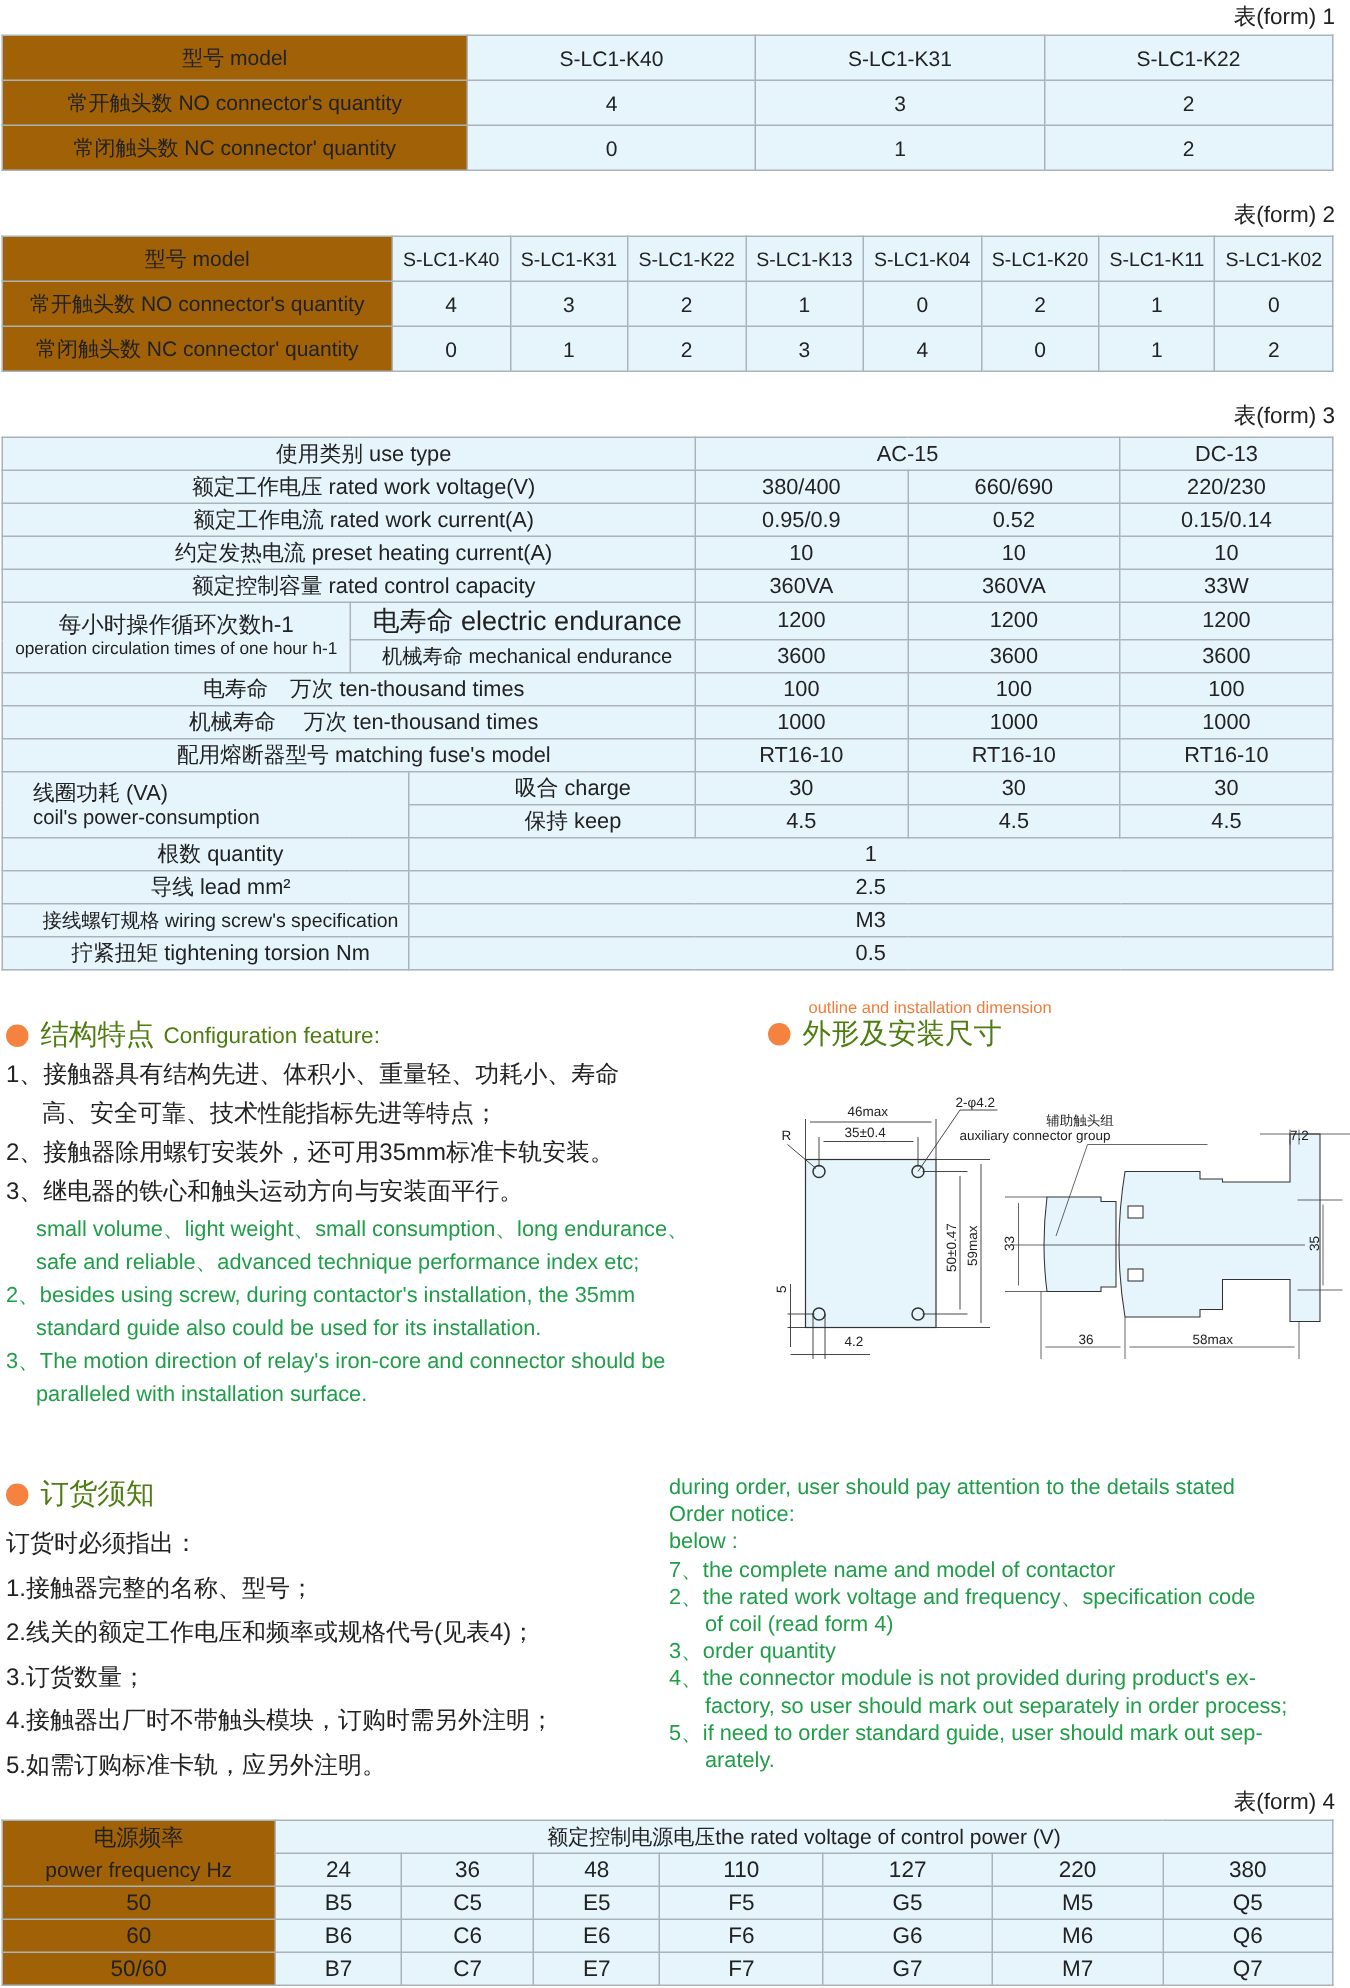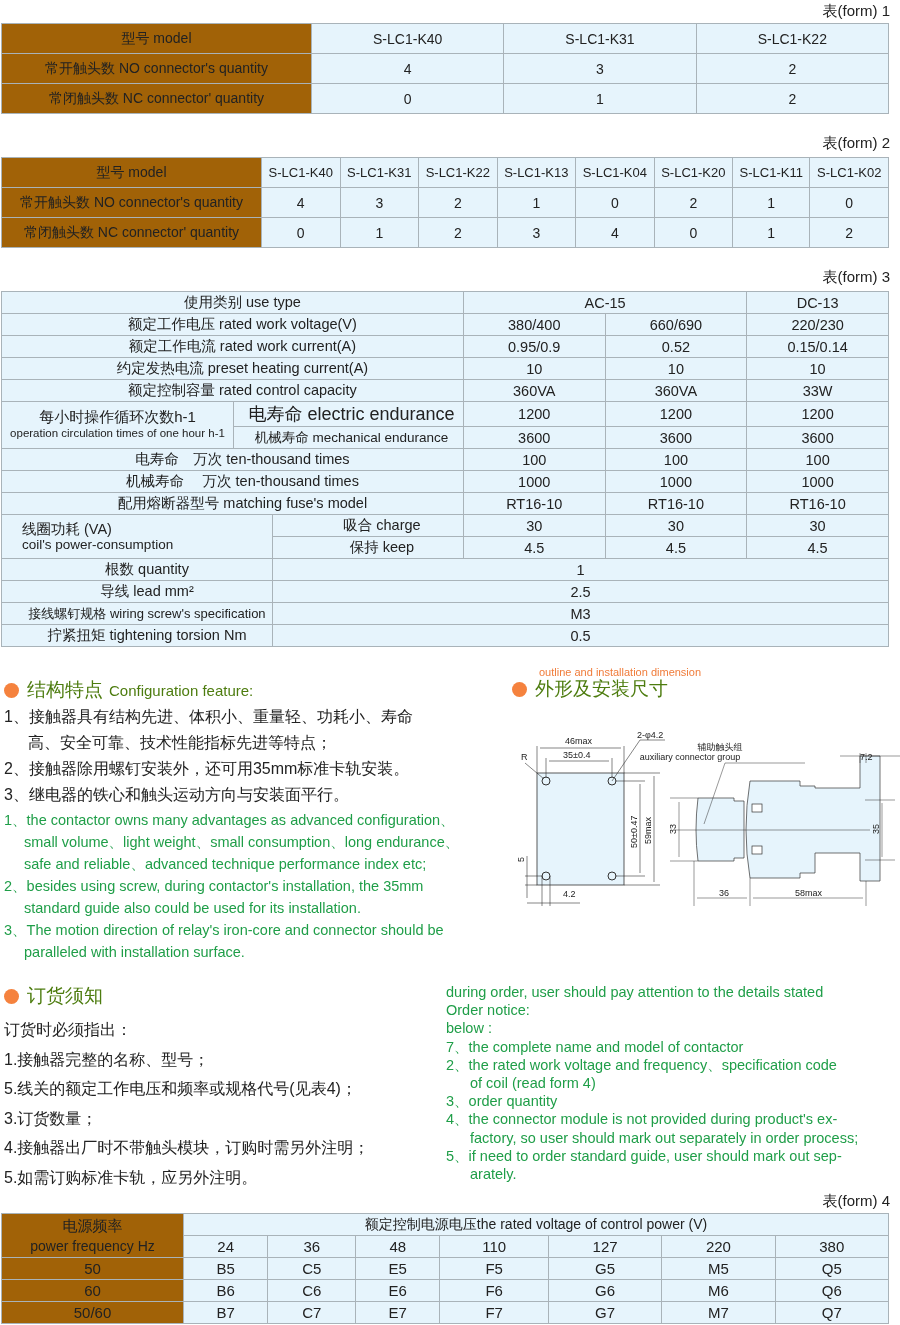--- a/index.html
+++ b/index.html
@@ -218,21 +218,20 @@
   <span>结构特点</span>
   <span class="sec-en">Configuration feature:</span>
 </div>
 <div class="cn-list" style="top:704px">
   <div>1、接触器具有结构先进、体积小、重量轻、功耗小、寿命</div>
   <div class="indent">高、安全可靠、技术性能指标先进等特点；</div>
   <div>2、接触器除用螺钉安装外，还可用35mm标准卡轨安装。</div>
   <div>3、继电器的铁心和触头运动方向与安装面平行。</div>
 </div>
 <div class="en-list" style="top:809px">
-  <div>1、the contactor owns many advantages as advanced configuration、</div>
   <div class="indent">small volume、light weight、small consumption、long endurance、</div>
   <div class="indent">safe and reliable、advanced technique performance index etc;</div>
   <div>2、besides using screw, during contactor's installation, the 35mm</div>
   <div class="indent">standard guide also could be used for its installation.</div>
   <div>3、The motion direction of relay's iron-core and connector should be</div>
   <div class="indent">paralleled with installation surface.</div>
 </div>
 
 <div class="sec-head" style="left:512px;top:676px">
   <span class="dot"></span>
@@ -311,21 +310,21 @@
   <text class="dwg-text" x="280" y="168">58max</text>
 </svg>
 
 <div class="sec-head" style="left:4px;top:983px">
   <span class="dot"></span>
   <span>订货须知</span>
 </div>
 <div class="cn-list" style="top:1015px;line-height:29.5px">
   <div>订货时必须指出：</div>
   <div>1.接触器完整的名称、型号；</div>
-  <div>5.线关的额定工作电压和频率或规格代号(见表4)；</div>
+  <div>2.线关的额定工作电压和频率或规格代号(见表4)；</div>
   <div>3.订货数量；</div>
   <div>4.接触器出厂时不带触头模块，订购时需另外注明；</div>
   <div>5.如需订购标准卡轨，应另外注明。</div>
 </div>
 <div class="order-en">
   <div>during order, user should pay attention to the details stated</div>
   <div>Order notice:</div>
   <div>below :</div>
   <div>7、the complete name and model of contactor</div>
   <div>2、the rated work voltage and frequency、specification code</div>

